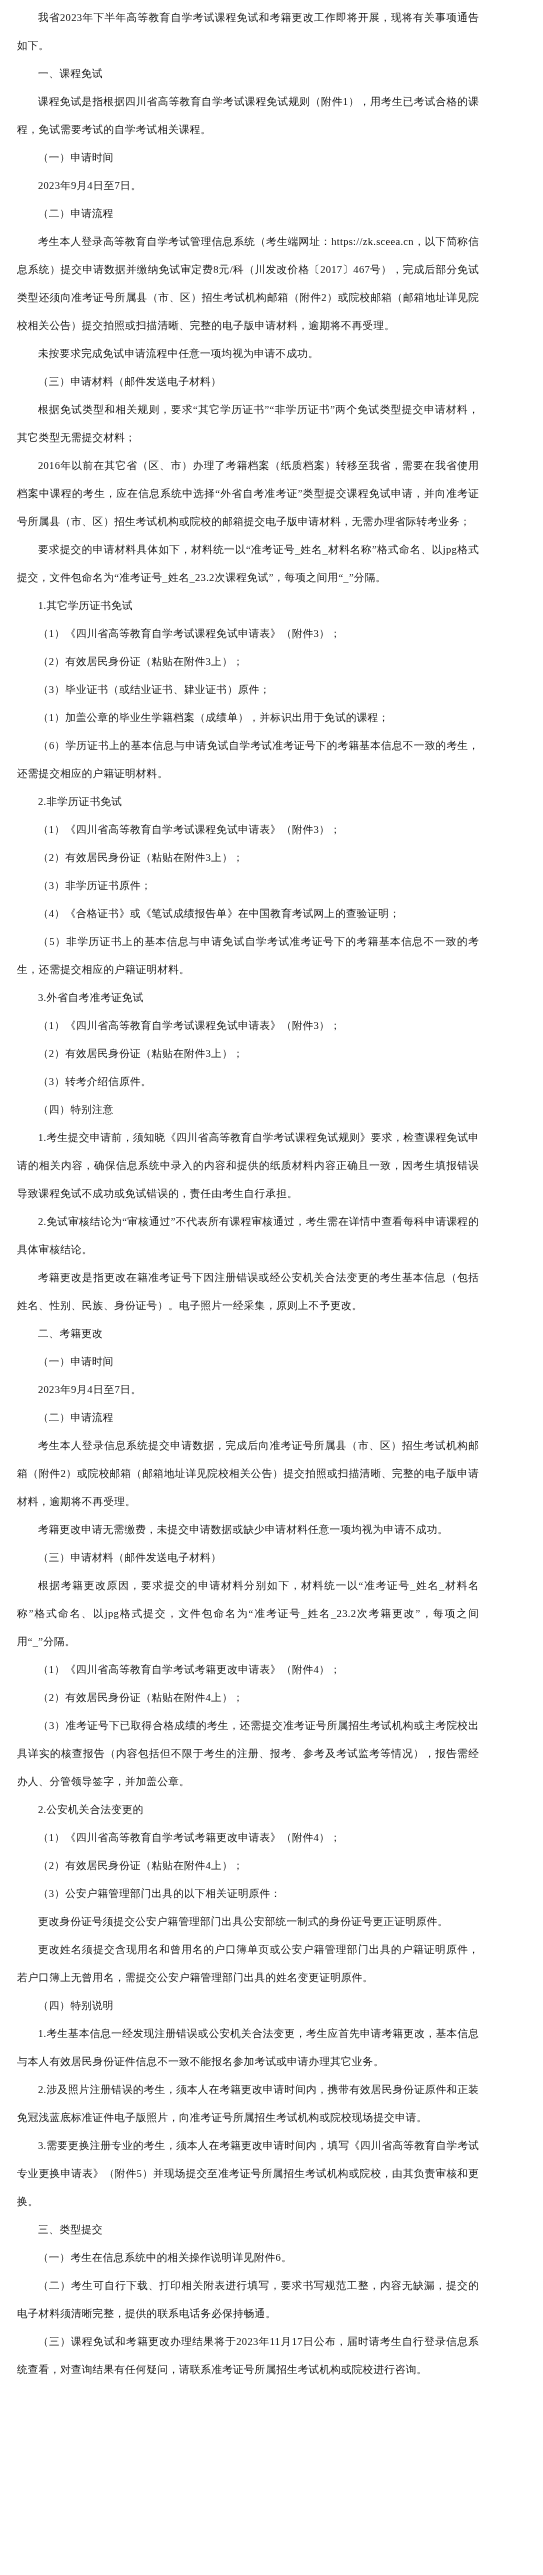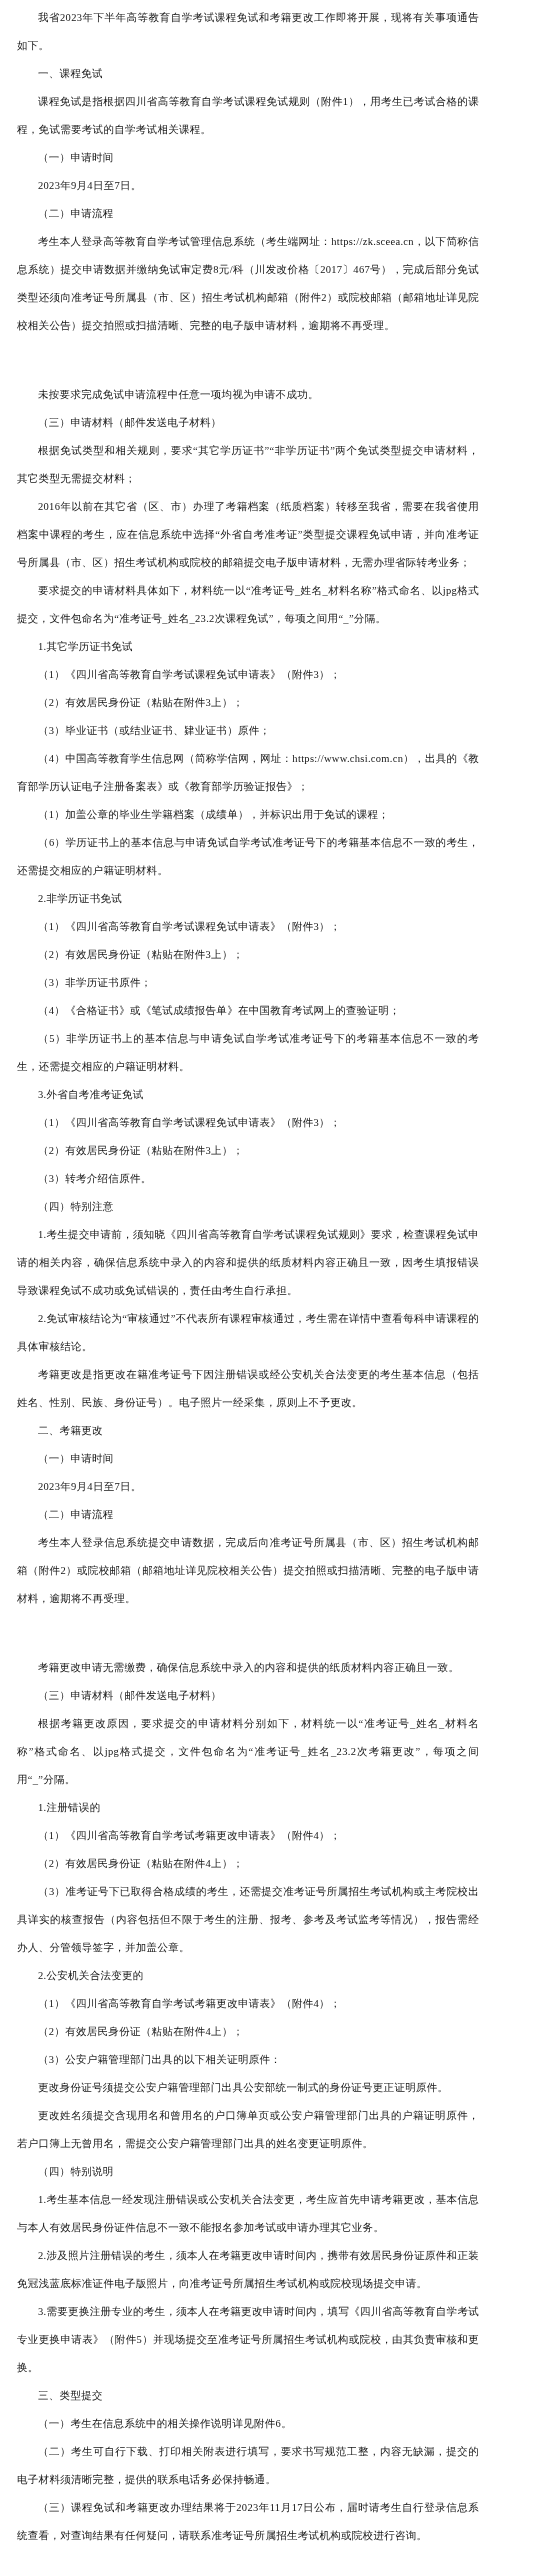--- a/index.html
+++ b/index.html
@@ -17,21 +17,21 @@
     background: #ffffff;
   }
   .para {
     margin: 0;
     text-indent: 2em;
     line-height: 28px;
     text-align: justify;
     letter-spacing: 0.3px;
   }
   .para.heading { font-weight: bold; }
-  .para.bold-body { font-weight: bold; margin-top: 41px; }
+  .para.bold-body { font-weight: bold; }
   .run-bold { font-weight: normal; }
 </style>
 </head>
 <body>
 
 <div class="doc">
   <div>
       <p class="para body"><span class="run">我省2023年下半年高等教育自学考试课程免试和考籍更改工作即将开展，现将有关事项通告如下。</span></p>
       <p class="para heading"><span class="run-bold">一、课程免试</span></p>
       <p class="para body"><span class="run">课程免试是指根据四川省高等教育自学考试课程免试规则（附件1），用考生已考试合格的课程，免试需要考试的自学考试相关课程。</span></p>
@@ -41,21 +41,20 @@
       <p class="para body"><span class="run">考生本人登录高等教育自学考试管理信息系统（考生端网址：https://zk.sceea.cn，以下简称信息系统）提交申请数据并缴纳免试审定费8元/科（川发改价格〔2017〕467号），完成后部分免试类型还须向准考证号所属县（市、区）招生考试机构邮箱（附件2）或院校邮箱（邮箱地址详见院校相关公告）提交拍照或扫描清晰、完整的电子版申请材料，逾期将不再受理。</span></p>
       <p class="para bold-body"><span class="run-bold">未按要求完成免试申请流程中任意一项均视为申请不成功。</span></p>
       <p class="para heading"><span class="run-bold">（三）申请材料（邮件发送电子材料）</span></p>
       <p class="para body"><span class="run">根据免试类型和相关规则，要求“其它学历证书”“非学历证书”两个免试类型提交申请材料，其它类型无需提交材料；</span></p>
       <p class="para body"><span class="run">2016年以前在其它省（区、市）办理了考籍档案（纸质档案）转移至我省，需要在我省使用档案中课程的考生，应在信息系统中选择</span><span class="run-bold">“外省自考准考证”</span><span class="run">类型提交</span><span class="run-bold">课程免试申请</span><span class="run">，并向准考证号所属县（市、区）招生考试机构或院校的邮箱提交电子版申请材料，</span><span class="run-bold">无需办理省际转考业务；</span></p>
       <p class="para body"><span class="run">要求提交的申请材料具体如下，材料统一以“准考证号_姓名_材料名称”格式命名、以jpg格式提交，文件包命名为“准考证号_姓名_23.2次课程免试”，每项之间用“_”分隔。</span></p>
       <p class="para body"><span class="run">1.其它学历证书免试</span></p>
       <p class="para body"><span class="run">（1）《四川省高等教育自学考试课程免试申请表》（附件3）；</span></p>
       <p class="para body"><span class="run">（2）有效居民身份证（粘贴在附件3上）；</span></p>
       <p class="para body"><span class="run">（3）毕业证书（或结业证书、肄业证书）原件；</span></p>
-      <p class="para body"><span class="run">（4）中国高等教育学生信息网（简称学信网，网址：https://www.chsi.com.cn），出具的《教育部学历认证电子注册备案表》或《教育部学历验证报告》；</span></p>
       <p class="para body"><span class="run">（1）加盖公章的毕业生学籍档案（成绩单），并标识出用于免试的课程；</span></p>
       <p class="para body"><span class="run">（6）学历证书上的基本信息与申请免试自学考试准考证号下的考籍基本信息不一致的考生，还需提交相应的户籍证明材料。</span></p>
       <p class="para body"><span class="run">2.非学历证书免试</span></p>
       <p class="para body"><span class="run">（1）《四川省高等教育自学考试课程免试申请表》（附件3）；</span></p>
       <p class="para body"><span class="run">（2）有效居民身份证（粘贴在附件3上）；</span></p>
       <p class="para body"><span class="run">（3）非学历证书原件；</span></p>
       <p class="para body"><span class="run">（4）《合格证书》或《笔试成绩报告单》在中国教育考试网上的查验证明；</span></p>
       <p class="para body"><span class="run">（5）非学历证书上的基本信息与申请免试自学考试准考证号下的考籍基本信息不一致的考生，还需提交相应的户籍证明材料。</span></p>
       <p class="para body"><span class="run">3.外省自考准考证免试</span></p>
       <p class="para body"><span class="run">（1）《四川省高等教育自学考试课程免试申请表》（附件3）；</span></p>
@@ -63,24 +62,23 @@
       <p class="para body"><span class="run">（3）转考介绍信原件。</span></p>
       <p class="para heading"><span class="run-bold">（四）特别注意</span></p>
       <p class="para body"><span class="run">1.考生提交申请前，须知晓《四川省高等教育自学考试课程免试规则》要求，检查课程免试申请的相关内容，确保信息系统中录入的内容和提供的纸质材料内容正确且一致，因考生填报错误导致课程免试不成功或免试错误的，责任由考生自行承担。</span></p>
       <p class="para body"><span class="run">2.免试审核结论为“审核通过”不代表所有课程审核通过，考生需在详情中查看每科申请课程的具体审核结论。</span></p>
       <p class="para body"><span class="run">考籍更改是指更改在籍准考证号下因注册错误或经公安机关合法变更的考生基本信息（包括姓名、性别、民族、身份证号）。电子照片一经采集，原则上不予更改。</span></p>
       <p class="para heading"><span class="run-bold">二、考籍更改</span></p>
       <p class="para heading"><span class="run-bold">（一）申请时间</span></p>
       <p class="para body"><span class="run">2023年9月4日至7日。</span></p>
       <p class="para heading"><span class="run-bold">（二）申请流程</span></p>
       <p class="para body"><span class="run">考生本人登录信息系统提交申请数据，完成后向准考证号所属县（市、区）招生考试机构邮箱（附件2）或院校邮箱（邮箱地址详见院校相关公告）提交拍照或扫描清晰、完整的电子版申请材料，逾期将不再受理。</span></p>
-      <p class="para bold-body"><span class="run-bold">考籍更改申请无需缴费，确保信息系统中录入的内容和提供的纸质材料内容正确且一致。</span></p>
+      <p class="para bold-body"><span class="run-bold">考籍更改申请无需缴费，未提交申请数据或缺少申请材料任意一项均视为申请不成功。</span></p>
       <p class="para heading"><span class="run-bold">（三）申请材料（邮件发送电子材料）</span></p>
       <p class="para body"><span class="run">根据考籍更改原因，要求提交的申请材料分别如下，材料统一以“准考证号_姓名_材料名称”格式命名、以jpg格式提交，文件包命名为“准考证号_姓名_23.2次考籍更改”，每项之间用“_”分隔。</span></p>
-      <p class="para body"><span class="run">1.注册错误的</span></p>
       <p class="para body"><span class="run">（1）《四川省高等教育自学考试考籍更改申请表》（附件4）；</span></p>
       <p class="para body"><span class="run">（2）有效居民身份证（粘贴在附件4上）；</span></p>
       <p class="para body"><span class="run">（3）准考证号下已取得合格成绩的考生，还需提交准考证号所属招生考试机构或主考院校出具详实的核查报告（内容包括但不限于考生的注册、报考、参考及考试监考等情况），报告需经办人、分管领导签字，并加盖公章。</span></p>
       <p class="para body"><span class="run">2.公安机关合法变更的</span></p>
       <p class="para body"><span class="run">（1）《四川省高等教育自学考试考籍更改申请表》（附件4）；</span></p>
       <p class="para body"><span class="run">（2）有效居民身份证（粘贴在附件4上）；</span></p>
       <p class="para body"><span class="run">（3）公安户籍管理部门出具的以下相关证明原件：</span></p>
       <p class="para body"><span class="run">更改身份证号须提交公安户籍管理部门出具公安部统一制式的身份证号更正证明原件。</span></p>
       <p class="para body"><span class="run">更改姓名须提交含现用名和曾用名的户口簿单页或公安户籍管理部门出具的户籍证明原件，若户口簿上无曾用名，需提交公安户籍管理部门出具的姓名变更证明原件。</span></p>
       <p class="para heading"><span class="run-bold">（四）特别说明</span></p>

